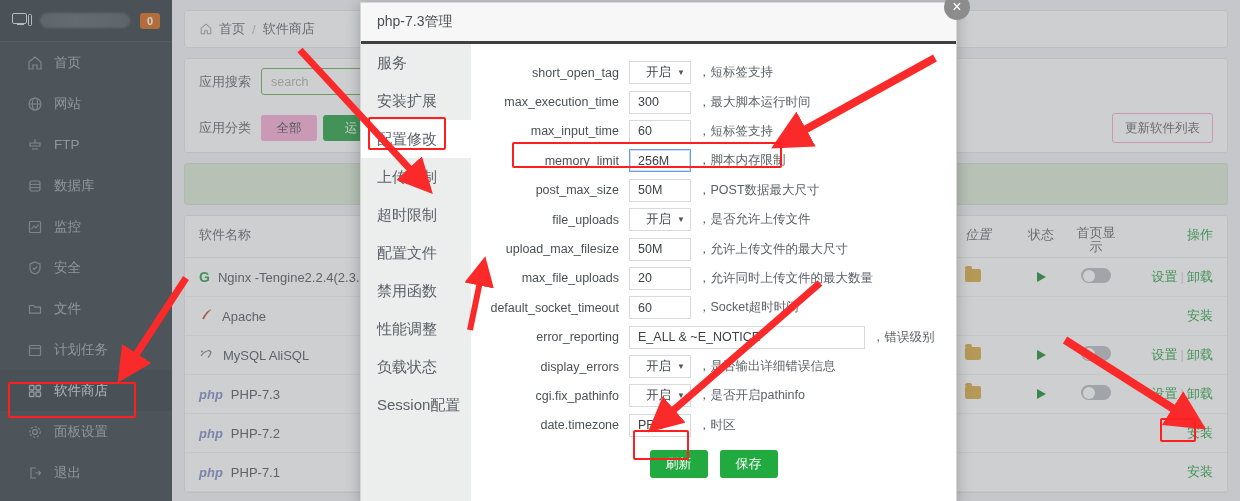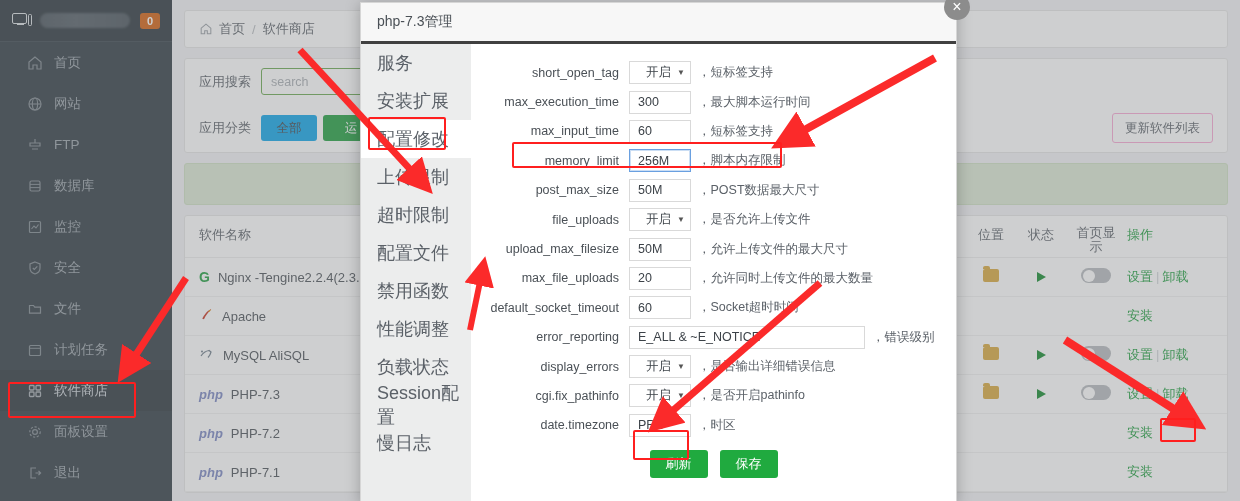--- a/index.html
+++ b/index.html
@@ -47,41 +47,41 @@
 
   .panel{margin:10px 12px 0 12px;background:#fff;border:1px solid #e6e6e6;border-radius:3px;}
   .frow{display:flex;align-items:center;padding:9px 14px;font-size:13px;color:#5b6168;}
   .frow .lbl{width:62px;flex:0 0 62px;}
   .search-box{width:210px;height:27px;border:1px solid #6aa84f;border-radius:3px;
               display:flex;align-items:center;padding:0 9px;box-sizing:border-box;
               color:#a9aeb3;font-size:12.5px;}
   .cat-btn{height:26px;min-width:56px;display:inline-flex;align-items:center;
            justify-content:center;font-size:12.5px;padding:0 14px;border-radius:3px;
            margin-right:6px;box-sizing:border-box;}
-  .cat-btn.grey{background:#0ea5e9;color:#3f454b;}
+  .cat-btn.grey{background:#f9a8d4;color:#3f454b;}
   .cat-btn.green{background:#1f9e3e;color:#fff;}
   .upd-btn{margin-left:auto;height:28px;border:1px solid #f9a8d4;background:#fff;
            border-radius:3px;font-size:12.5px;color:#5b6168;padding:0 12px;
            display:inline-flex;align-items:center;}
 
   .notice{margin:10px 12px 0 12px;background:#dce8d4;border:1px solid #cfe0c4;
           border-radius:3px;height:40px;display:flex;align-items:center;
           justify-content:center;font-size:13px;color:#36633a;font-weight:bold;}
 
   .tbl{margin:10px 12px 0 12px;background:#fff;border:1px solid #e6e6e6;
        border-radius:3px;font-size:13px;color:#5b6168;}
   .thead{display:flex;align-items:flex-start;height:42px;padding:10px 14px 0 14px;
          box-sizing:border-box;border-bottom:1px solid #eee;}
   .tr{display:flex;align-items:center;height:39px;padding:0 14px;
       border-bottom:1px solid #f0f0f0;box-sizing:border-box;}
   .c-name{flex:1;display:flex;align-items:center;gap:8px;min-width:0;}
-  .c-pos{width:52px;flex:0 0 52px;text-align:center;}
+  .c-pos{width:52px;flex:0 0 52px;text-align:left;font-style:italic;}
   .c-sta{width:48px;flex:0 0 48px;text-align:center;}
   .c-hp{width:62px;flex:0 0 62px;text-align:center;}
-  .c-op{width:86px;flex:0 0 86px;text-align:left;color:#1f9e3e;white-space:nowrap;}
+  .c-op{width:86px;flex:0 0 86px;text-align:right;color:#1f9e3e;white-space:nowrap;}
   .c-op .bar{color:#cfd3d6;margin:0 3px;}
   .sw-name{white-space:nowrap;overflow:hidden;text-overflow:ellipsis;color:#4b5157;}
   .folder{width:16px;height:13px;background:#d9a83c;border-radius:2px 2px 2px 2px;
           position:relative;display:inline-block;}
   .folder::before{content:"";position:absolute;top:-3px;left:0;width:7px;height:3px;
           background:#d9a83c;border-radius:2px 2px 0 0;}
   .play{width:0;height:0;border-left:9px solid #128a2c;border-top:5px solid transparent;
         border-bottom:5px solid transparent;display:inline-block;}
   .toggle{width:30px;height:15px;border-radius:8px;background:#b6babe;
           display:inline-block;position:relative;}
@@ -94,21 +94,21 @@
 
   
   #modal{position:absolute;left:360px;top:2px;width:595px;height:499px;
          background:#fff;border:1px solid #d6d6d6;box-shadow:0 2px 14px rgba(0,0,0,.25);
          display:flex;flex-direction:column;overflow:hidden;}
   .m-title{height:38px;flex:0 0 38px;background:#f7f7f7;border-bottom:3px solid #404040;
            display:flex;align-items:center;padding:0 16px;font-size:14px;color:#4a5056;}
   .m-body{flex:1;display:flex;min-height:0;}
   .m-tabs{width:110px;flex:0 0 110px;background:#eceded;}
   .m-tab{height:38px;display:flex;align-items:center;padding-left:16px;
-         font-size:18px;color:#5b6168;box-sizing:border-box;position:relative;}
+         font-size:15px;color:#5b6168;box-sizing:border-box;position:relative;}
   .m-tab.active{background:#fff;}
   .m-form{flex:1;background:#fff;padding:14px 0 0 0;overflow:hidden;position:relative;}
 
   .f-row{display:flex;align-items:center;height:29.4px;padding-left:10px;}
   .f-lbl{width:148px;flex:0 0 148px;text-align:right;padding-right:10px;
          font-size:12.5px;color:#4a5056;box-sizing:border-box;}
   .f-ctl{width:62px;flex:0 0 62px;height:23px;border:1px solid #d9d9d9;background:#fff;
          font-size:12.5px;color:#3c4248;display:flex;align-items:center;
          padding:0 8px;box-sizing:border-box;}
   .f-ctl.wide{width:236px;flex:0 0 236px;}
@@ -392,23 +392,20 @@
         </div>
       <div class="m-tab">
           <span>性能调整</span>
         </div>
       <div class="m-tab">
           <span>负载状态</span>
         </div>
       <div class="m-tab">
           <span>Session配置</span>
         </div>
-      <div class="m-tab">
-          <span>慢日志</span>
-        </div>
     </div>
 
     <div class="m-form">
 
       <div class="f-row">
         <span class="f-lbl">short_open_tag</span>
         <span class="f-ctl sel">
             <span class="txt">开启</span>
             <span class="arr">▼</span>
           </span>

